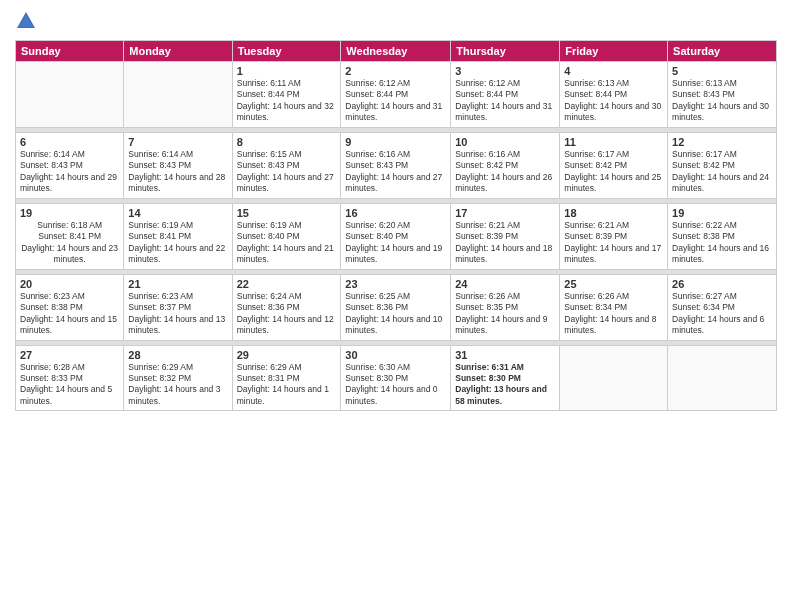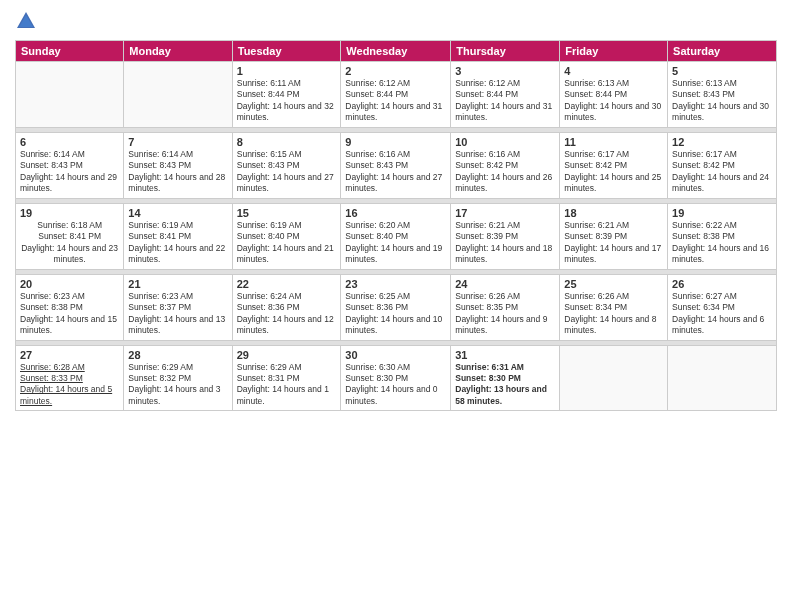--- a/index.html
+++ b/index.html
@@ -307,21 +307,21 @@
 Sunset: 6:34 PM
 Daylight: 14 hours and 6 minutes.</div>
           </td>
         </tr>
         <tr>
           <td colspan="7" style="background-color: rgb(224, 224, 224); padding: 2px; height: 4px;"></td>
         </tr>
         <tr>
           <td>
             <span class="day-num">27</span>
-            <div class="day-info" style="white-space: pre-line; text-decoration: underline;">Sunrise: 6:28 AM
+            <div class="day-info" style="white-space: pre-line;">Sunrise: 6:28 AM
 Sunset: 8:33 PM
 Daylight: 14 hours and 5 minutes.</div>
           </td>
           <td>
             <span class="day-num">28</span>
             <div class="day-info" style="white-space: pre-line;">Sunrise: 6:29 AM
 Sunset: 8:32 PM
 Daylight: 14 hours and 3 minutes.</div>
           </td>
           <td>

